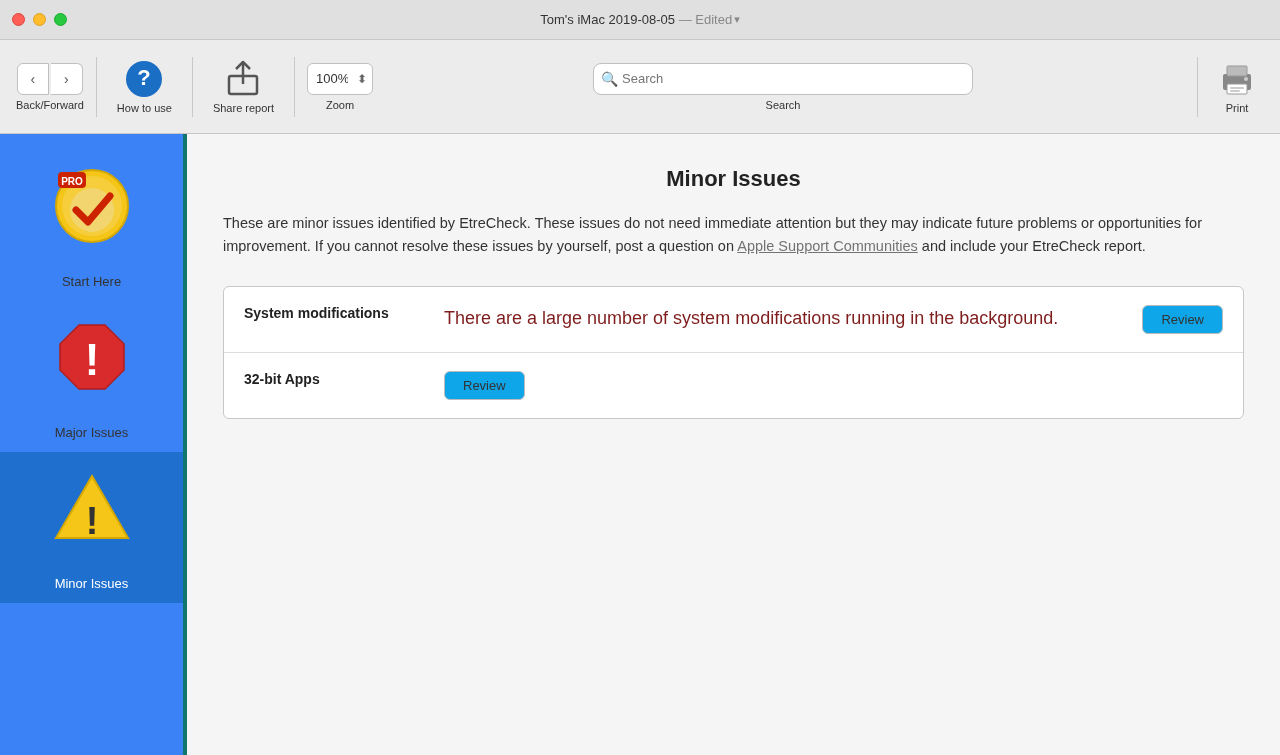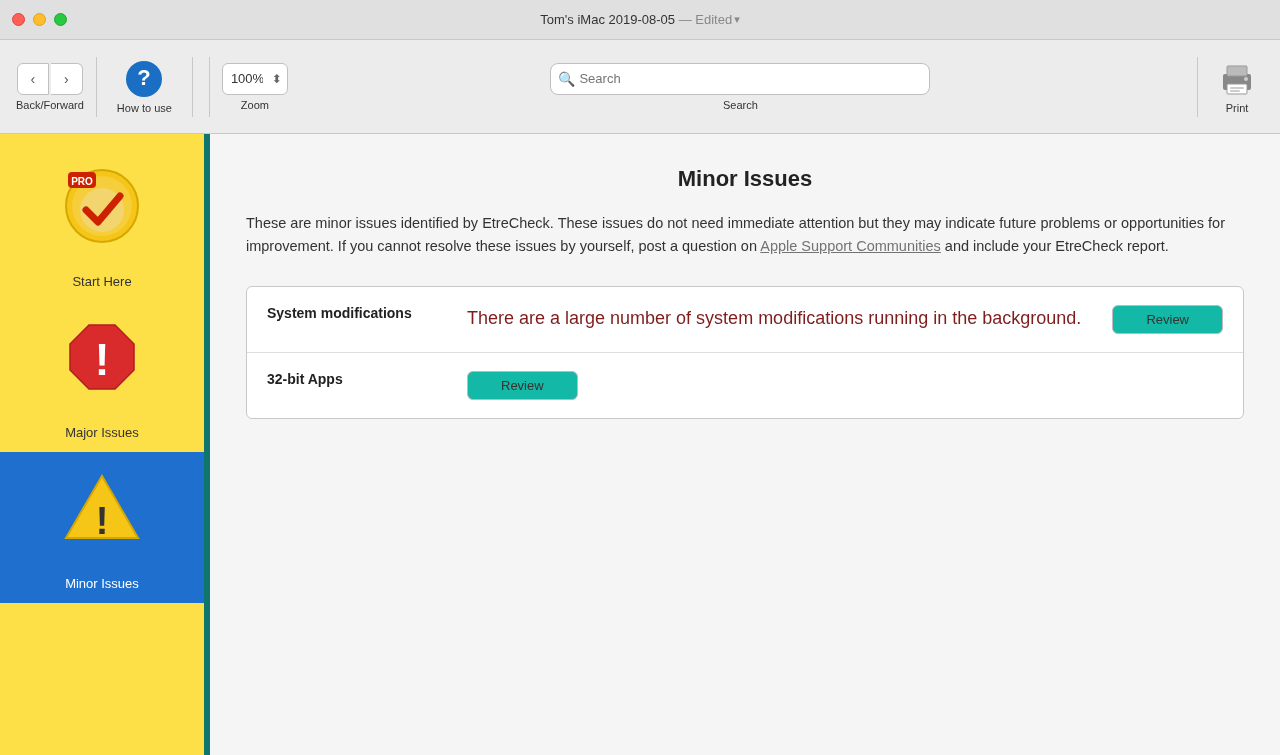--- a/index.html
+++ b/index.html
@@ -193,23 +193,23 @@
 
     
     .main {
       display: flex;
       flex: 1;
       overflow: hidden;
     }
 
     
     .sidebar {
-      width: 210px;
-      background: #fde047;
-      border-right: 6px solid #0f766e;
+      width: 187px;
+      background: #3b82f6;
+      border-right: 4px solid #0f766e;
       flex-shrink: 0;
       display: flex;
       flex-direction: column;
       padding-top: 16px;
       gap: 0;
       overflow-y: auto;
     }
     .sidebar-item {
       display: flex;
       flex-direction: column;
@@ -279,24 +279,24 @@
       min-width: 180px;
       flex-shrink: 0;
     }
     .issue-desc {
       flex: 1;
       font-size: 18px;
       color: #7f1d1d;
       line-height: 1.5;
     }
     .review-btn {
-      background: #14b8a6;
+      background: #0ea5e9;
       border: 1px solid #bbb;
       border-radius: 6px;
-      padding: 6px 33px;
+      padding: 6px 18px;
       font-size: 13px;
       cursor: pointer;
       color: #333;
       flex-shrink: 0;
       white-space: nowrap;
     }
 
     
     .separator {
       width: 1px;
@@ -341,20 +341,31 @@
       <svg width="38" height="38" viewBox="0 0 38 38">
         <circle cx="19" cy="19" r="18" fill="#1a6fc4"></circle>
         <text x="19" y="25" text-anchor="middle" font-size="22" fill="white" font-weight="bold" font-family="Arial">?</text>
       </svg>
     </div>
     <span class="toolbar-label">How to use</span>
   </div>
 
   <div class="separator"></div>
 
+  <div class="toolbar-item">
+    <div class="toolbar-icon">
+      <svg width="36" height="38" viewBox="0 0 36 38">
+
+        <rect x="4" y="16" width="28" height="18" rx="2" fill="none" stroke="#555" stroke-width="2.5"></rect>
+        <line x1="18" y1="2" x2="18" y2="24" stroke="#555" stroke-width="2.5"></line>
+        <polyline points="11,9 18,2 25,9" fill="none" stroke="#555" stroke-width="2.5" stroke-linejoin="round"></polyline>
+      </svg>
+    </div>
+    <span class="toolbar-label">Share report</span>
+  </div>
 
   <div class="separator"></div>
 
   <div class="zoom-control">
     <div class="zoom-wrapper">
       <select class="zoom-select">
         <option>50%</option>
         <option>75%</option>
         <option selected="">100%</option>
         <option>125%</option>

